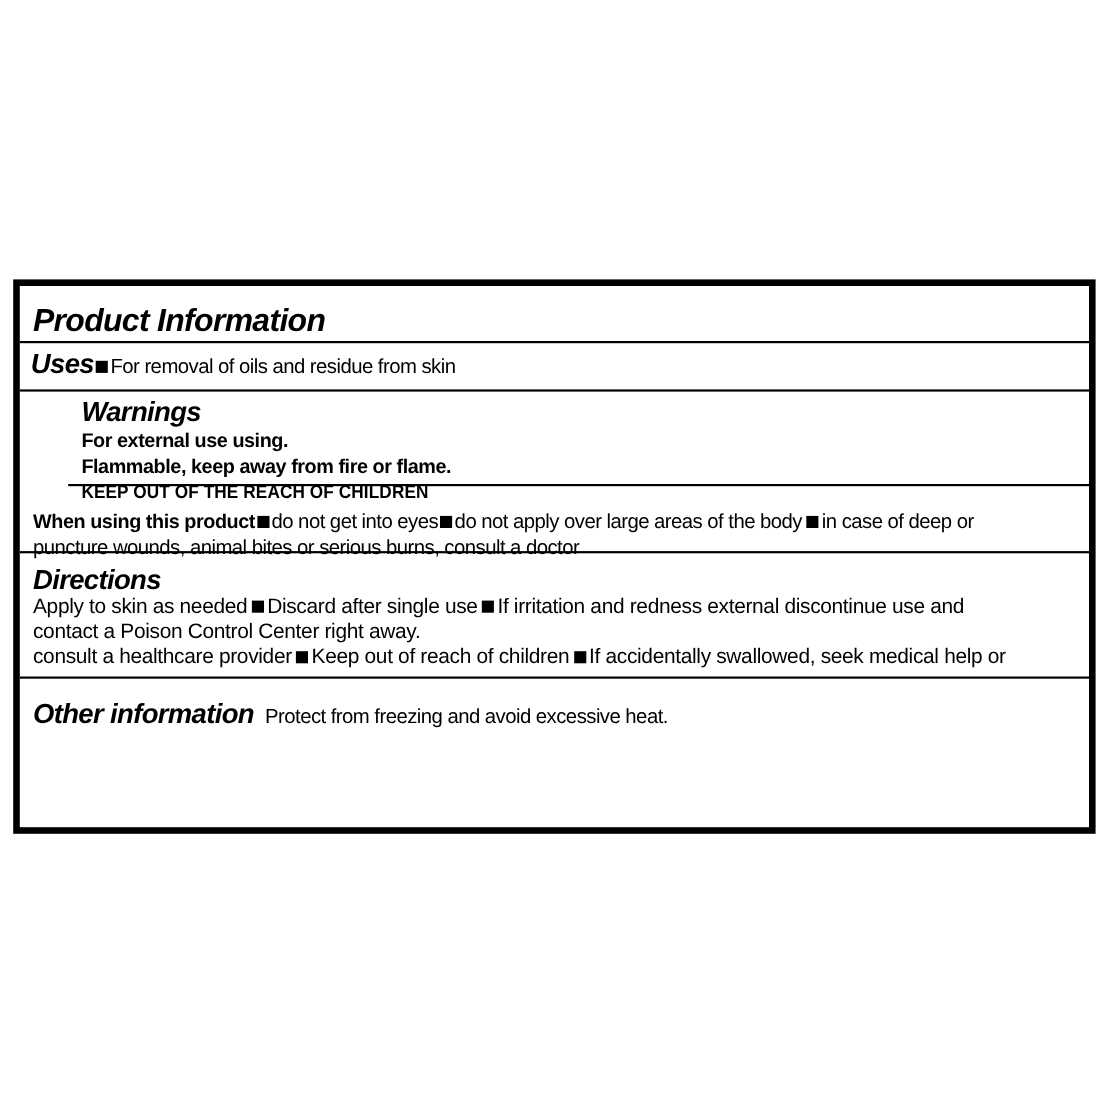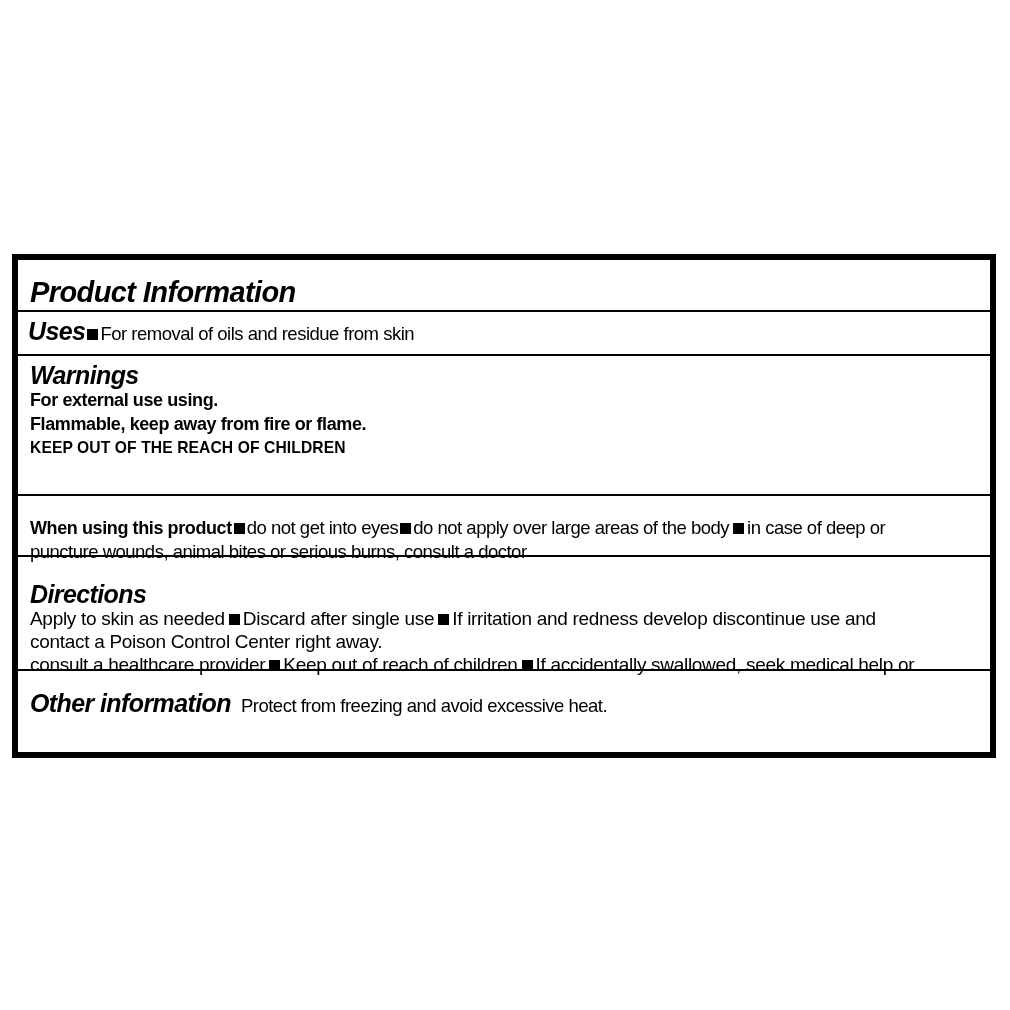--- a/index.html
+++ b/index.html
@@ -76,24 +76,24 @@
       background: #000;
       margin: 0 3px 0 4px;
       vertical-align: 0px;
     }
     .bullet.tight { margin-left: 2px; margin-right: 2px; }
 
     #sec-title { height: 52px; padding-top: 18px; }
     #sec-ingredients { height: 58px; padding-top: 6px; }
     #sec-ingredients .body-text { margin-top: 1px; }
     #sec-uses { height: 44px; padding-top: 7px; padding-left: 10px; }
-    #sec-warnings { height: 140px; padding-top: 7px; }
+    #sec-warnings { height: 86px; padding-top: 7px; margin-left: 44px; }
     #sec-warnings .bold-text:first-of-type { margin-top: 1px; }
     #sec-whenusing { height: 61px; padding-top: 20px; }
-    #sec-directions { height: 114px; padding-top: 25px; }
+    #sec-directions { height: 114px; padding-top: 12px; }
     #sec-directions .body-text { font-size: 19px; letter-spacing: -0.3px; line-height: 23px; margin-top: 0px; }
     #sec-other { flex: 1; padding-top: 20px; }
 
     .inline-row { display: flex; align-items: baseline; white-space: nowrap; }
   </style>
 </head>
 <body>
 
 <div class="label">
 
@@ -130,21 +130,21 @@
     <div class="body-text">puncture wounds, animal bites or serious burns, consult a doctor</div>
   </div>
 
   <div class="sec" id="sec-directions">
     <div class="h-sec">Directions</div>
     <div class="body-text inline-row">
       <span>Apply to skin as needed</span>
       <span class="bullet"></span>
       <span>Discard after single use</span>
       <span class="bullet"></span>
-      <span>If irritation and redness develop discontinue use and</span>
+      <span>If irritation and redness external discontinue use and</span>
     </div>
     <div class="body-text">contact a Poison Control Center right away.</div>
     <div class="body-text inline-row">
       <span>consult a healthcare provider</span>
       <span class="bullet"></span>
       <span>Keep out of reach of children</span>
       <span class="bullet"></span>
       <span>If accidentally swallowed, seek medical help or</span>
     </div>
   </div>

